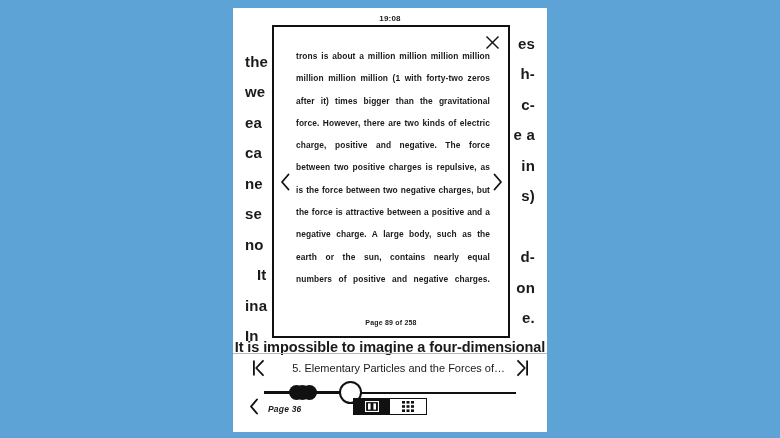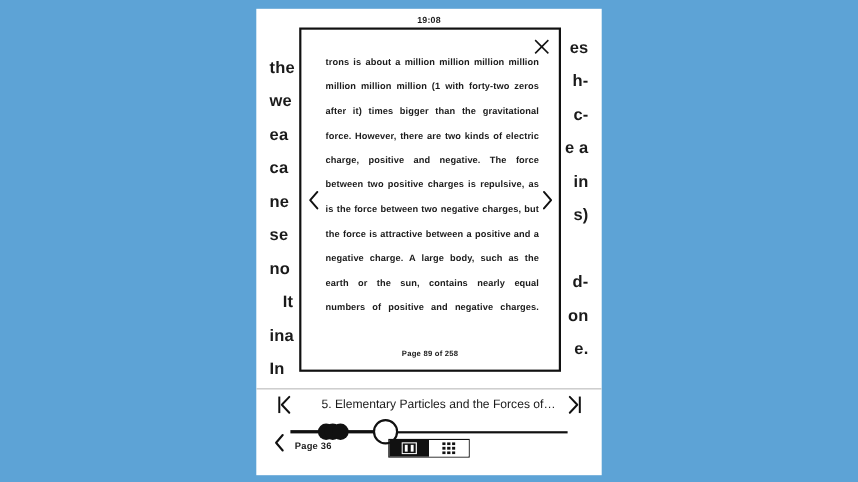--- a/index.html
+++ b/index.html
@@ -238,27 +238,28 @@
     background: #ffffff;
     border: 2px solid #111111;
     box-sizing: border-box;
     cursor: pointer;
   }
 
   
   #bottom-bar {
     position: absolute;
     left: 0;
-    bottom: 16px;
+    bottom: 0;
     width: 100%;
     height: 34px;
     display: flex;
-    align-items: flex-end;
+    align-items: flex-start;
     padding: 0 16px;
     box-sizing: border-box;
+    font-style: italic;
   }
   #back-btn {
     display: flex;
     align-items: center;
     cursor: pointer;
     flex: 0 0 auto;
   }
   #back-label {
     font-size: 8.5px;
     font-weight: bold;
@@ -330,20 +331,23 @@
     <div class="bg-line">
       <span class="frag-l">ina</span>
       <span class="frag-r">on</span>
     </div>
     <div class="bg-line">
       <span class="frag-l">In</span>
       <span class="frag-r">e.</span>
     </div>
   </div>
 
+  <div id="bottom-line-wrap">
+    <span id="bottom-line">It is impossible to imagine a four-dimensional</span>
+  </div>
 
   <div id="popup">
 
     <div id="popup-close">
       <svg width="15" height="15" viewBox="0 0 15 15" aria-hidden="true">
         <line x1="1.5" y1="1.5" x2="13.5" y2="13.5" stroke="#111111" stroke-width="1.4"></line>
         <line x1="13.5" y1="1.5" x2="1.5" y2="13.5" stroke="#111111" stroke-width="1.4"></line>
       </svg>
     </div>
 

